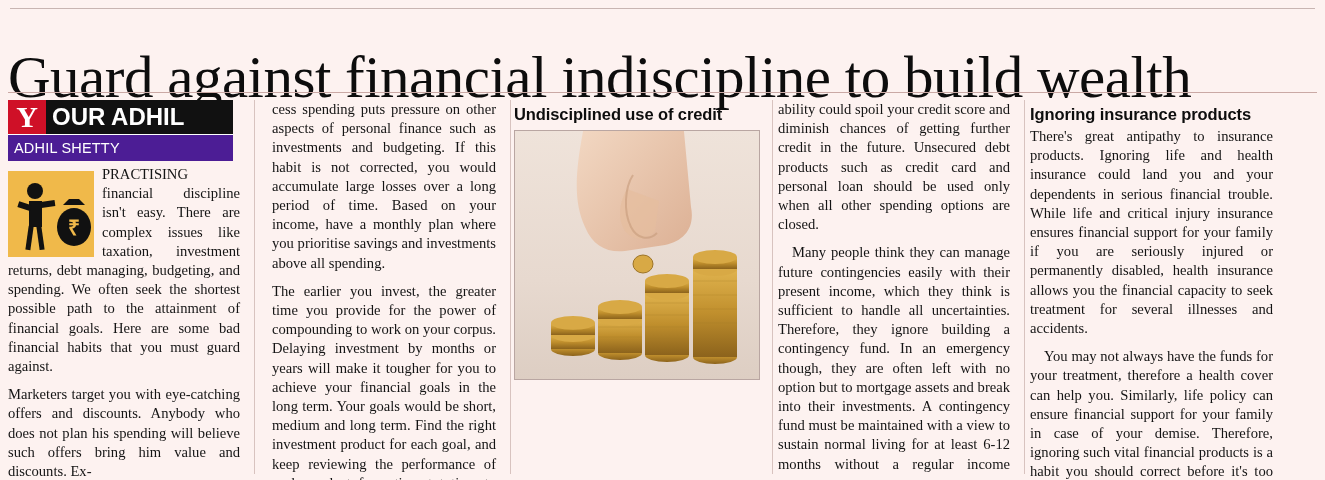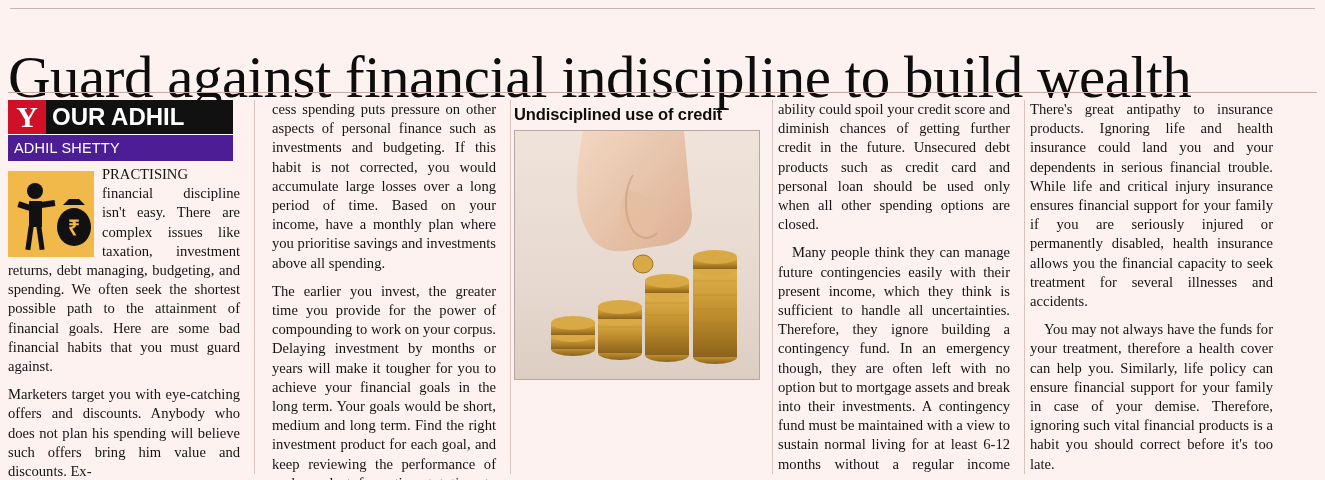--- a/index.html
+++ b/index.html
@@ -282,19 +282,20 @@
     </div>
 
     <div class="col col4">
       <div class="vrule" style="left:0;"></div>
       <p class="body-text">ability could spoil your credit score and diminish chances of getting further credit in the future. Unsecured debt products such as credit card and personal loan should be used only when all other spending options are closed.</p>
       <p class="body-text indent">Many people think they can manage future contingencies easily with their present income, which they think is sufficient to handle all uncertainties. Therefore, they ignore building a contingency fund. In an emergency though, they are often left with no option but to mortgage assets and break into their investments. A contingency fund must be maintained with a view to sustain normal living for at least 6-12 months without a regular income source.</p>
     </div>
 
     <div class="col col5">
       <div class="vrule" style="left:0;"></div>
+      <h2 class="sub-head">Ignoring insurance products</h2>
       <p class="body-text">There's great antipathy to insurance products. Ignoring life and health insurance could land you and your dependents in serious financial trouble. While life and critical injury insurance ensures financial support for your family if you are seriously injured or permanently disabled, health insurance allows you the financial capacity to seek treatment for several illnesses and accidents.</p>
       <p class="body-text indent">You may not always have the funds for your treatment, therefore a health cover can help you. Similarly, life policy can ensure financial support for your family in case of your demise. Therefore, ignoring such vital financial products is a habit you should correct before it's too late.</p>
 
     </div>
 
   </div>
 </div>
 
 </body></html>

